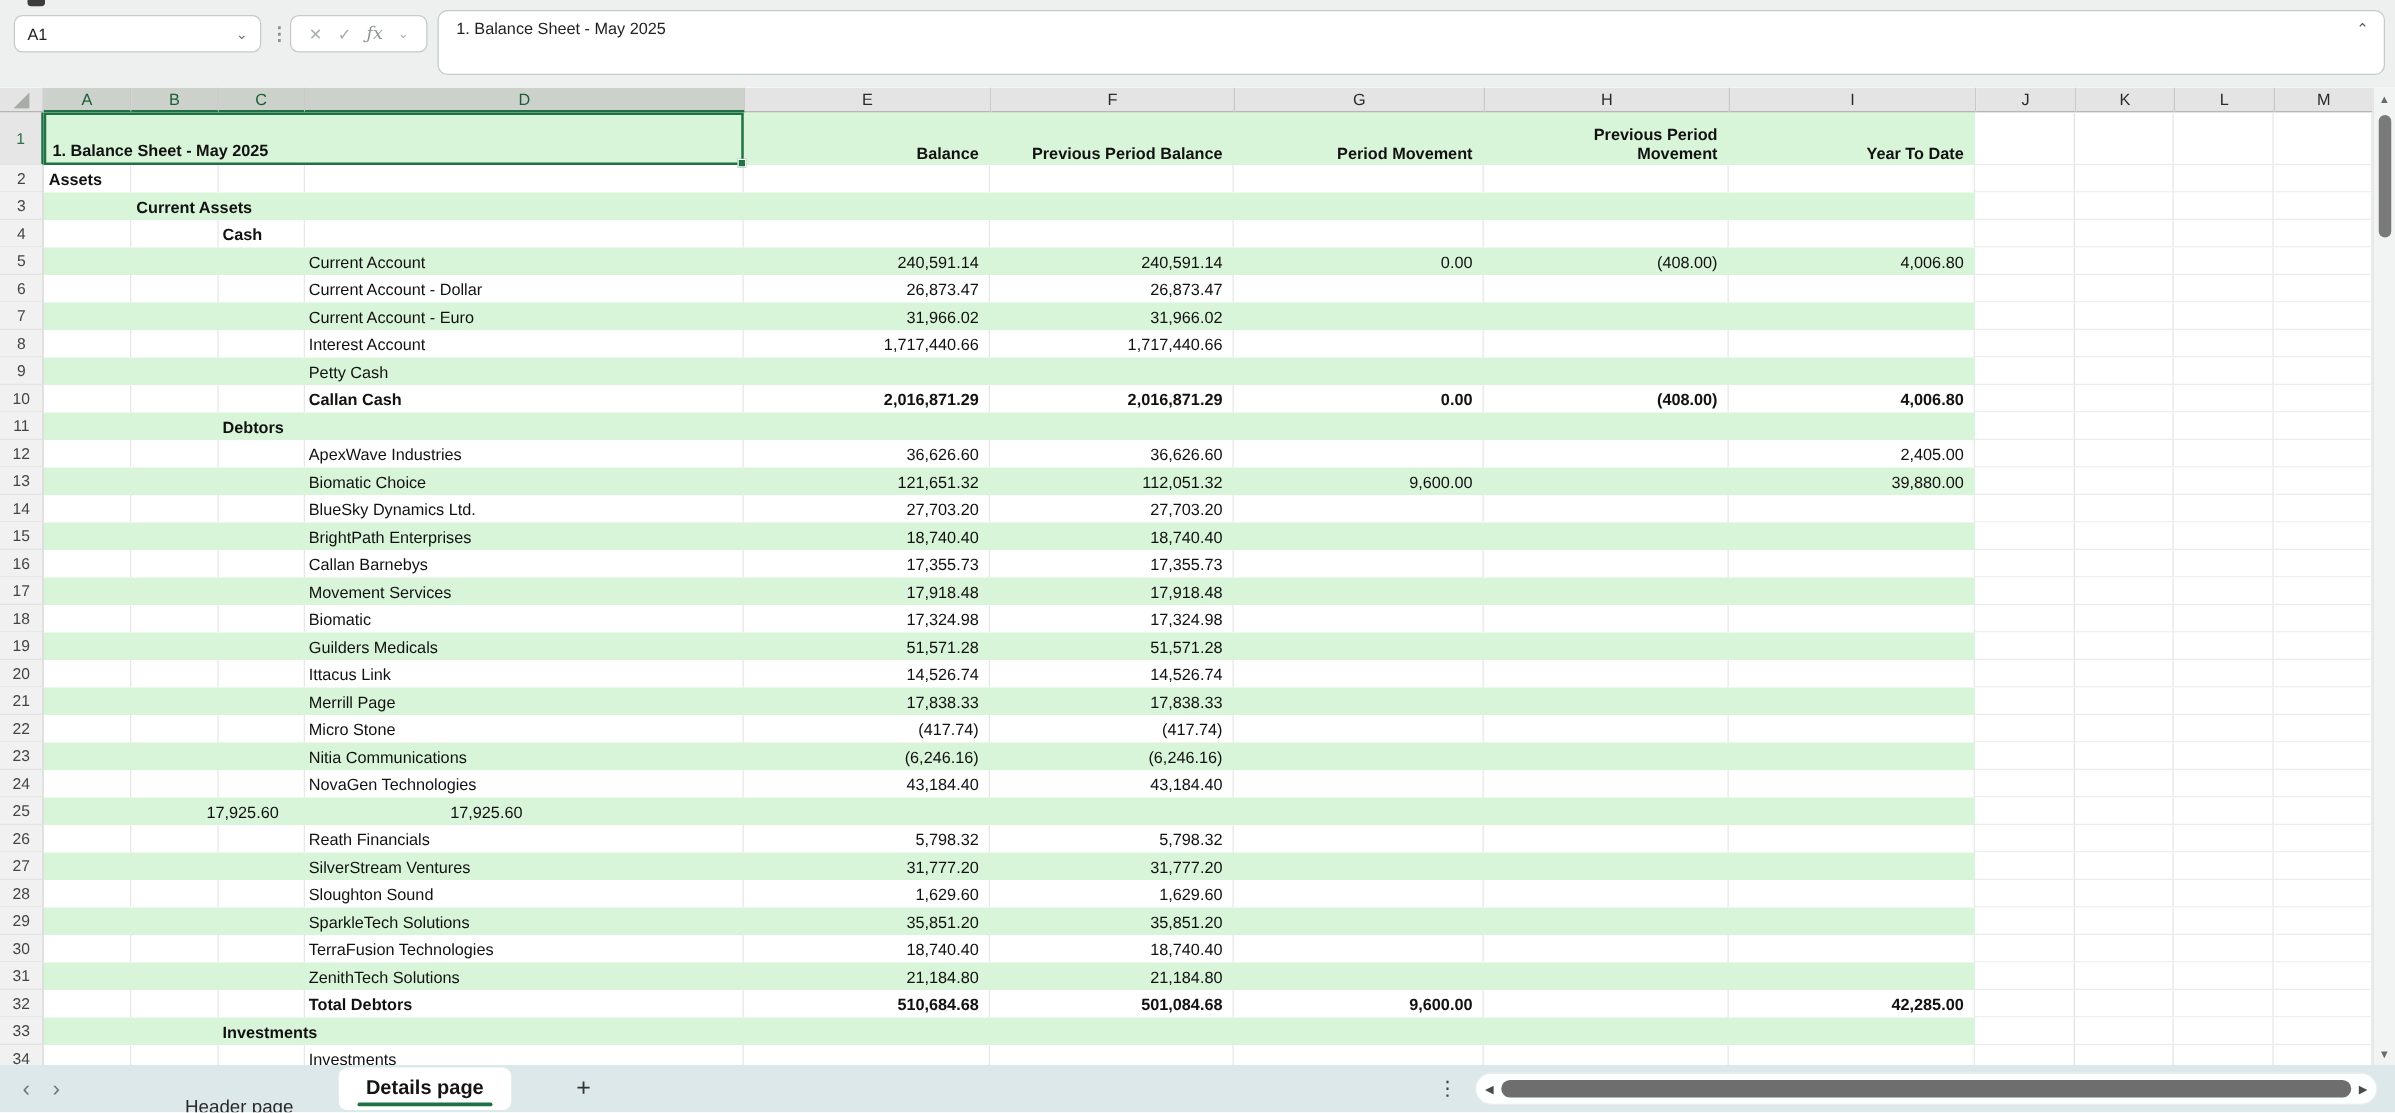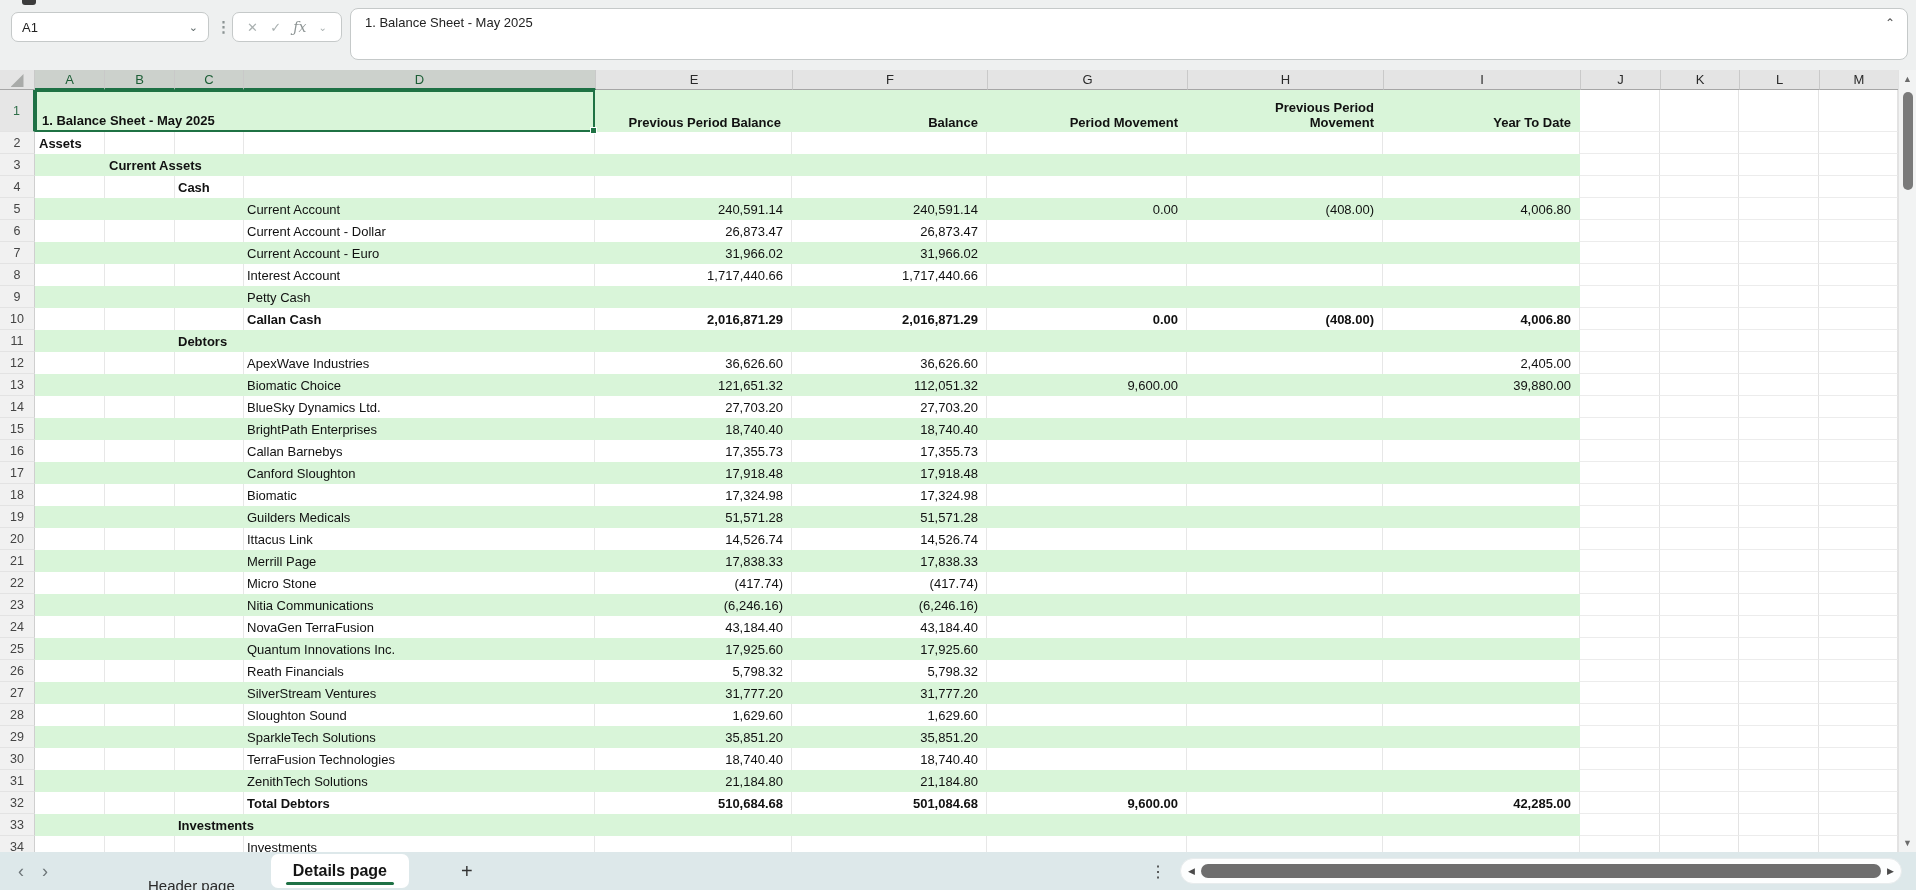--- a/index.html
+++ b/index.html
@@ -133,22 +133,22 @@
         <div class="ch" style="width: 79px;">M</div>
       </div>
 
     <div class="row r1 green">
       <div class="rn">1</div>
       <div class="zone">
         <div class="merged">
           <span>1. Balance Sheet - May 2025</span>
           <div class="handle"></div>
         </div>
+        <div class="hcell" style="width:197px">Balance</div>
         <div class="hcell" style="width:195px">Previous Period Balance</div>
-        <div class="hcell" style="width:197px">Balance</div>
         <div class="hcell" style="width:200px">Period Movement</div>
         <div class="hcell" style="width:196px">Previous Period
 Movement</div>
         <div class="hcell" style="width:197px">Year To Date</div>
       </div>
       <div class="tail" style="width:80px"></div>
       <div class="tail" style="width:79px"></div>
       <div class="tail" style="width:80px"></div>
       <div class="tail" style="width:79px"></div>
     </div>
@@ -438,21 +438,21 @@
       <div class="tail" style="width:80px"></div>
       <div class="tail" style="width:79px"></div>
       <div class="tail" style="width:80px"></div>
       <div class="tail" style="width:79px"></div>
     </div>
         <div class="row green">
       <div class="rn">17</div>
       <div class="zone">
         <div class="labelcell ind-D">
 
-          <span class="lab">Canford Sloughton</span>
+          <span class="lab">Movement Services</span>
         </div>
         <div class="vcell" style="width:197px">17,918.48</div>
         <div class="vcell" style="width:195px">17,918.48</div>
         <div class="vcell" style="width:200px"></div>
         <div class="vcell" style="width:196px"></div>
         <div class="vcell" style="width:197px"></div>
       </div>
       <div class="tail" style="width:80px"></div>
       <div class="tail" style="width:79px"></div>
       <div class="tail" style="width:80px"></div>
@@ -572,40 +572,36 @@
       <div class="tail" style="width:80px"></div>
       <div class="tail" style="width:79px"></div>
     </div>
         <div class="row white">
       <div class="rn">24</div>
       <div class="zone">
         <div class="labelcell ind-D">
           <i class="vline v1"></i>
               <i class="vline v2"></i>
               <i class="vline v3"></i>
-          <span class="lab">NovaGen TerraFusion</span>
+          <span class="lab">NovaGen Technologies</span>
         </div>
         <div class="vcell" style="width:197px">43,184.40</div>
         <div class="vcell" style="width:195px">43,184.40</div>
         <div class="vcell" style="width:200px"></div>
         <div class="vcell" style="width:196px"></div>
         <div class="vcell" style="width:197px"></div>
       </div>
       <div class="tail" style="width:80px"></div>
       <div class="tail" style="width:79px"></div>
       <div class="tail" style="width:80px"></div>
       <div class="tail" style="width:79px"></div>
     </div>
         <div class="row green">
       <div class="rn">25</div>
       <div class="zone">
-        <div class="labelcell ind-D">
-
-          <span class="lab">Quantum Innovations Inc.</span>
-        </div>
         <div class="vcell" style="width:197px">17,925.60</div>
         <div class="vcell" style="width:195px">17,925.60</div>
         <div class="vcell" style="width:200px"></div>
         <div class="vcell" style="width:196px"></div>
         <div class="vcell" style="width:197px"></div>
       </div>
       <div class="tail" style="width:80px"></div>
       <div class="tail" style="width:79px"></div>
       <div class="tail" style="width:80px"></div>
       <div class="tail" style="width:79px"></div>

